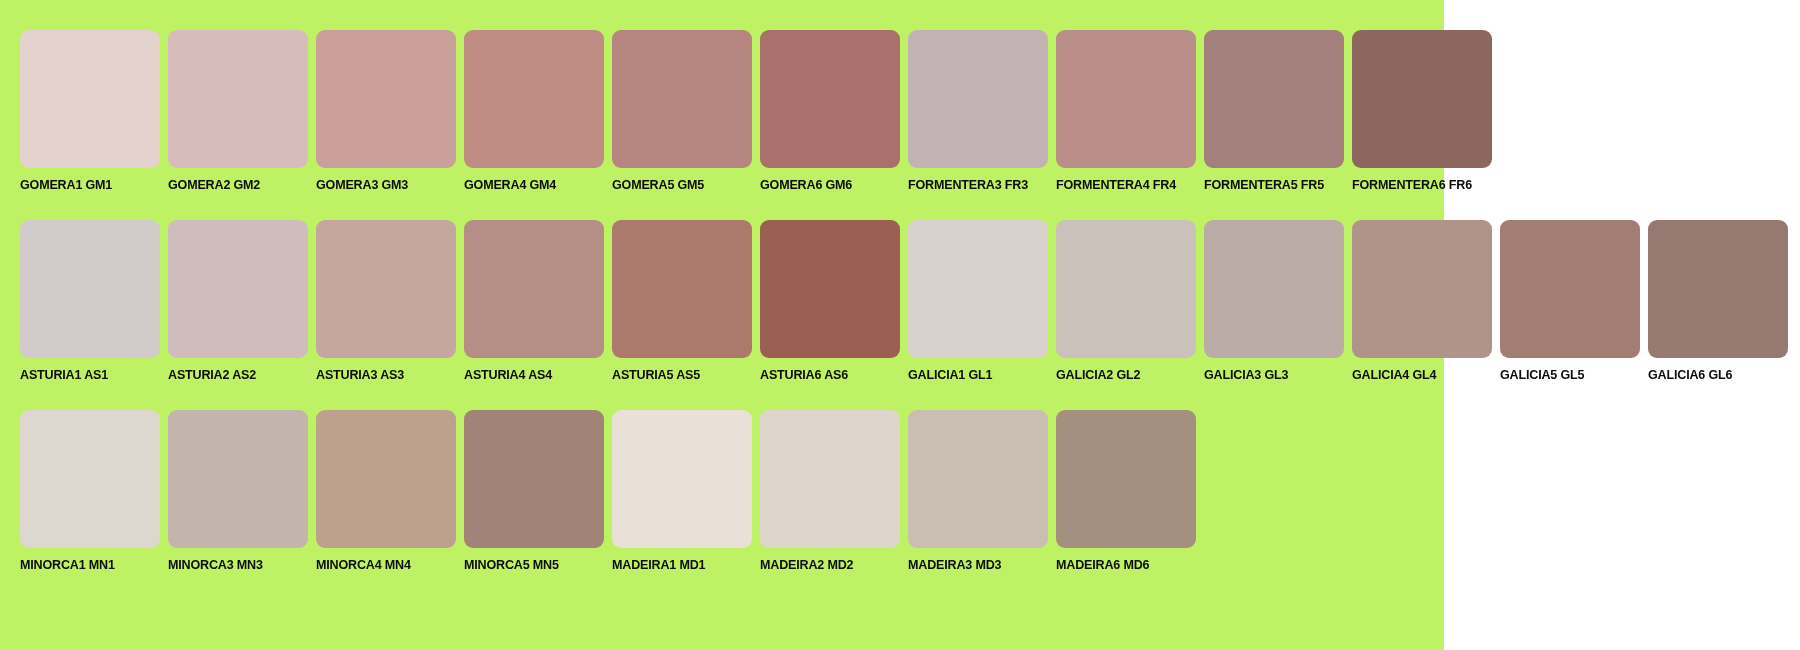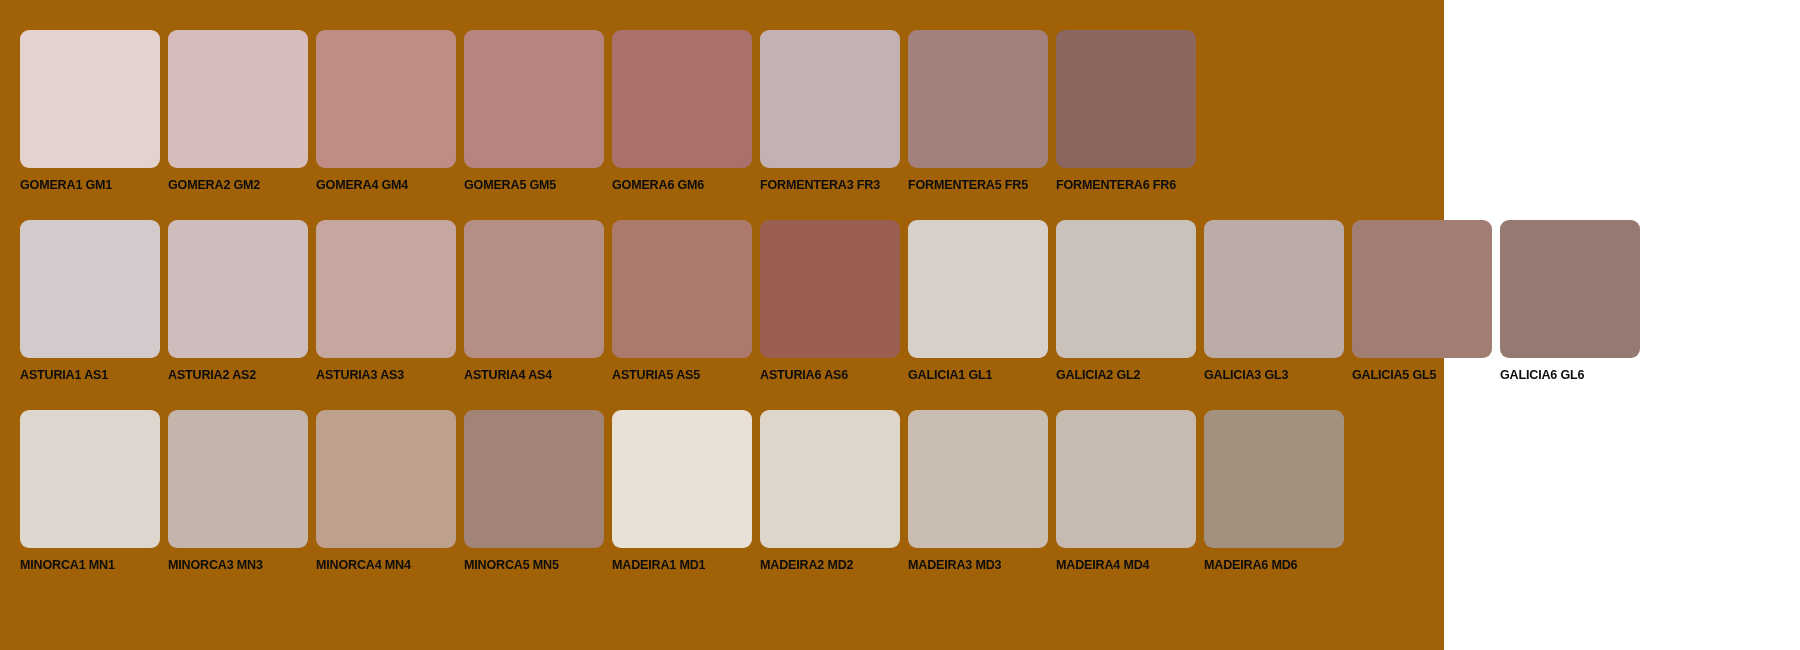--- a/index.html
+++ b/index.html
@@ -12,21 +12,21 @@
     width: 1800px;
     height: 650px;
     font-family: "Liberation Sans", "DejaVu Sans", sans-serif;
     overflow: hidden;
   }
   .palette-sheet {
     box-sizing: border-box;
     width: 1444px;
     height: 650px;
     padding: 30px 20px 0 20px;
-    background: #a16207;
+    background: #bef264;
     text-align: right;
   }
   .swatch-row {
     display: flex;
     flex-direction: row;
     justify-content: flex-start;
     align-items: flex-start;
     gap: 8px;
     margin-bottom: 27px;
   }
@@ -63,34 +63,42 @@
   <div class="swatch-row">
       <div class="swatch-cell">
         <div class="swatch-chip" style="background-color: rgb(227, 210, 206);"></div>
         <div class="swatch-label">GOMERA1 GM1</div>
       </div>
       <div class="swatch-cell">
         <div class="swatch-chip" style="background-color: rgb(215, 188, 188);"></div>
         <div class="swatch-label">GOMERA2 GM2</div>
       </div>
       <div class="swatch-cell">
+        <div class="swatch-chip" style="background-color: rgb(202, 159, 155);"></div>
+        <div class="swatch-label">GOMERA3 GM3</div>
+      </div>
+      <div class="swatch-cell">
         <div class="swatch-chip" style="background-color: rgb(191, 141, 132);"></div>
         <div class="swatch-label">GOMERA4 GM4</div>
       </div>
       <div class="swatch-cell">
         <div class="swatch-chip" style="background-color: rgb(182, 133, 127);"></div>
         <div class="swatch-label">GOMERA5 GM5</div>
       </div>
       <div class="swatch-cell">
         <div class="swatch-chip" style="background-color: rgb(169, 112, 108);"></div>
         <div class="swatch-label">GOMERA6 GM6</div>
       </div>
       <div class="swatch-cell">
         <div class="swatch-chip" style="background-color: rgb(195, 178, 179);"></div>
         <div class="swatch-label">FORMENTERA3 FR3</div>
+      </div>
+      <div class="swatch-cell">
+        <div class="swatch-chip" style="background-color: rgb(186, 143, 138);"></div>
+        <div class="swatch-label">FORMENTERA4 FR4</div>
       </div>
       <div class="swatch-cell">
         <div class="swatch-chip" style="background-color: rgb(164, 128, 124);"></div>
         <div class="swatch-label">FORMENTERA5 FR5</div>
       </div>
       <div class="swatch-cell">
         <div class="swatch-chip" style="background-color: rgb(140, 103, 96);"></div>
         <div class="swatch-label">FORMENTERA6 FR6</div>
       </div>
     </div>
@@ -125,20 +133,24 @@
       </div>
       <div class="swatch-cell">
         <div class="swatch-chip" style="background-color: rgb(203, 193, 187);"></div>
         <div class="swatch-label">GALICIA2 GL2</div>
       </div>
       <div class="swatch-cell">
         <div class="swatch-chip" style="background-color: rgb(188, 172, 167);"></div>
         <div class="swatch-label">GALICIA3 GL3</div>
       </div>
       <div class="swatch-cell">
+        <div class="swatch-chip" style="background-color: rgb(176, 147, 137);"></div>
+        <div class="swatch-label">GALICIA4 GL4</div>
+      </div>
+      <div class="swatch-cell">
         <div class="swatch-chip" style="background-color: rgb(162, 125, 116);"></div>
         <div class="swatch-label">GALICIA5 GL5</div>
       </div>
       <div class="swatch-cell">
         <div class="swatch-chip" style="background-color: rgb(150, 122, 114);"></div>
         <div class="swatch-label">GALICIA6 GL6</div>
       </div>
     </div>
   <div class="swatch-row">
       <div class="swatch-cell">
@@ -163,21 +175,17 @@
       </div>
       <div class="swatch-cell">
         <div class="swatch-chip" style="background-color: rgb(222, 213, 203);"></div>
         <div class="swatch-label">MADEIRA2 MD2</div>
       </div>
       <div class="swatch-cell">
         <div class="swatch-chip" style="background-color: rgb(202, 189, 178);"></div>
         <div class="swatch-label">MADEIRA3 MD3</div>
       </div>
       <div class="swatch-cell">
-        <div class="swatch-chip" style="background-color: rgb(199, 186, 176);"></div>
-        <div class="swatch-label">MADEIRA4 MD4</div>
-      </div>
-      <div class="swatch-cell">
         <div class="swatch-chip" style="background-color: rgb(163, 144, 127);"></div>
         <div class="swatch-label">MADEIRA6 MD6</div>
       </div>
     </div>
 </div>
 
 </body></html>

